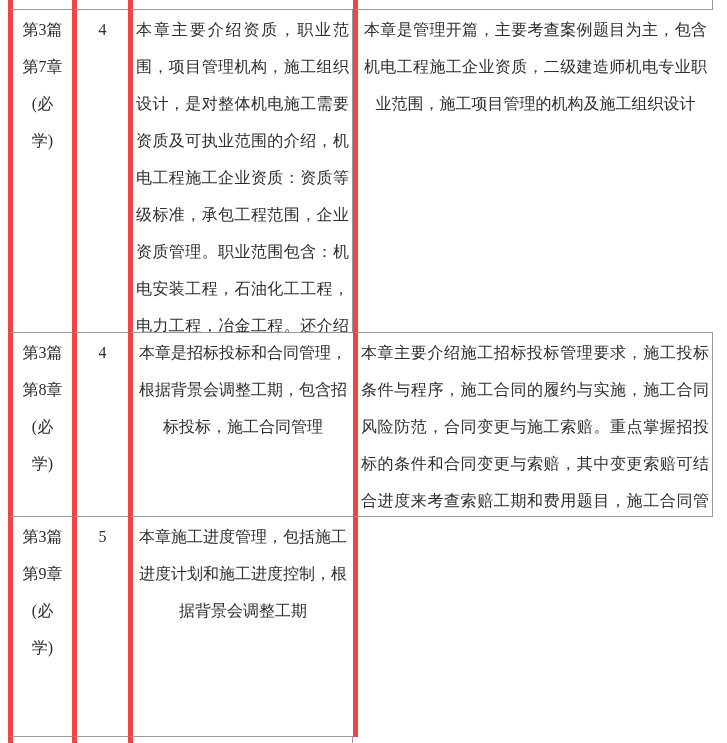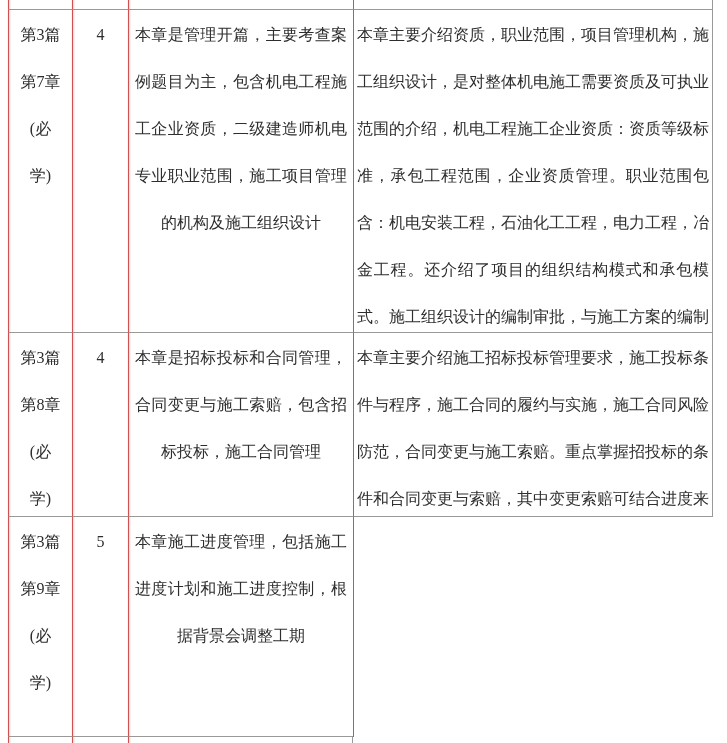--- a/index.html
+++ b/index.html
@@ -15,24 +15,24 @@
     position: absolute;
     left: 8px;
     top: 0;
     display: grid;
     grid-template-columns: 64px 56px 225px 360px;
     grid-template-rows: 10px 323px 184px 220px 6px;
     color: #2e2e2e;
   }
   .cell {
     box-sizing: border-box;
-    border-left: 1px solid #ef4444;
+    border-left: 5px solid #ef4444;
     border-bottom: 1px solid #999999;
     font-size: 16px;
-    line-height: 47px;
+    line-height: 37px;
     padding: 1px 4px;
     overflow: hidden;
     background: #ffffff;
   }
   .cell.lastcol { border-right: 1px solid #999999; }
   .cell.nb { border-bottom: none; }
   .chapter {
     text-align: center;
     white-space: pre-line;
   }
@@ -56,29 +56,29 @@
   <div class="cell"></div>
   <div class="cell"></div>
   <div class="cell"></div>
   <div class="cell lastcol"></div>
 
   <div class="cell chapter">第3篇
 第7章
 (必
 学)</div>
   <div class="cell hours">4</div>
+  <div class="cell detail lastcol">本章主要介绍资质，职业范围，项目管理机构，施工组织设计，是对整体机电施工需要资质及可执业范围的介绍，机电工程施工企业资质：资质等级标准，承包工程范围，企业资质管理。职业范围包含：机电安装工程，石油化工工程，电力工程，冶金工程。还介绍了项目的组织结构模式和承包模式。施工组织设计的编制审批，与施工方案的编制审批，工程变更等。其中施工组织设计是需要重点掌握的内容。</div>
   <div class="cell summary">本章是管理开篇，主要考查案例题目为主，包含机电工程施工企业资质，二级建造师机电专业职业范围，施工项目管理的机构及施工组织设计</div>
-  <div class="cell detail lastcol">本章主要介绍资质，职业范围，项目管理机构，施工组织设计，是对整体机电施工需要资质及可执业范围的介绍，机电工程施工企业资质：资质等级标准，承包工程范围，企业资质管理。职业范围包含：机电安装工程，石油化工工程，电力工程，冶金工程。还介绍了项目的组织结构模式和承包模式。施工组织设计的编制审批，与施工方案的编制审批，工程变更等。其中施工组织设计是需要重点掌握的内容。</div>
 
   <div class="cell chapter">第3篇
 第8章
 (必
 学)</div>
   <div class="cell hours">4</div>
-  <div class="cell summary">本章是招标投标和合同管理，合同变更与施工索赔，包含招标投标，施工合同管理</div>
+  <div class="cell summary">本章是招标投标和合同管理，根据背景会调整工期，包含招标投标，施工合同管理</div>
   <div class="cell detail lastcol">本章主要介绍施工招标投标管理要求，施工投标条件与程序，施工合同的履约与实施，施工合同风险防范，合同变更与施工索赔。重点掌握招投标的条件和合同变更与索赔，其中变更索赔可结合进度来考查索赔工期和费用题目，施工合同管理。</div>
 
   <div class="cell chapter">第3篇
 第9章
 (必
 学)</div>
   <div class="cell hours">5</div>
   <div class="cell summary">本章施工进度管理，包括施工进度计划和施工进度控制，根据背景会调整工期</div>
 
   <div class="cell nb"></div>

